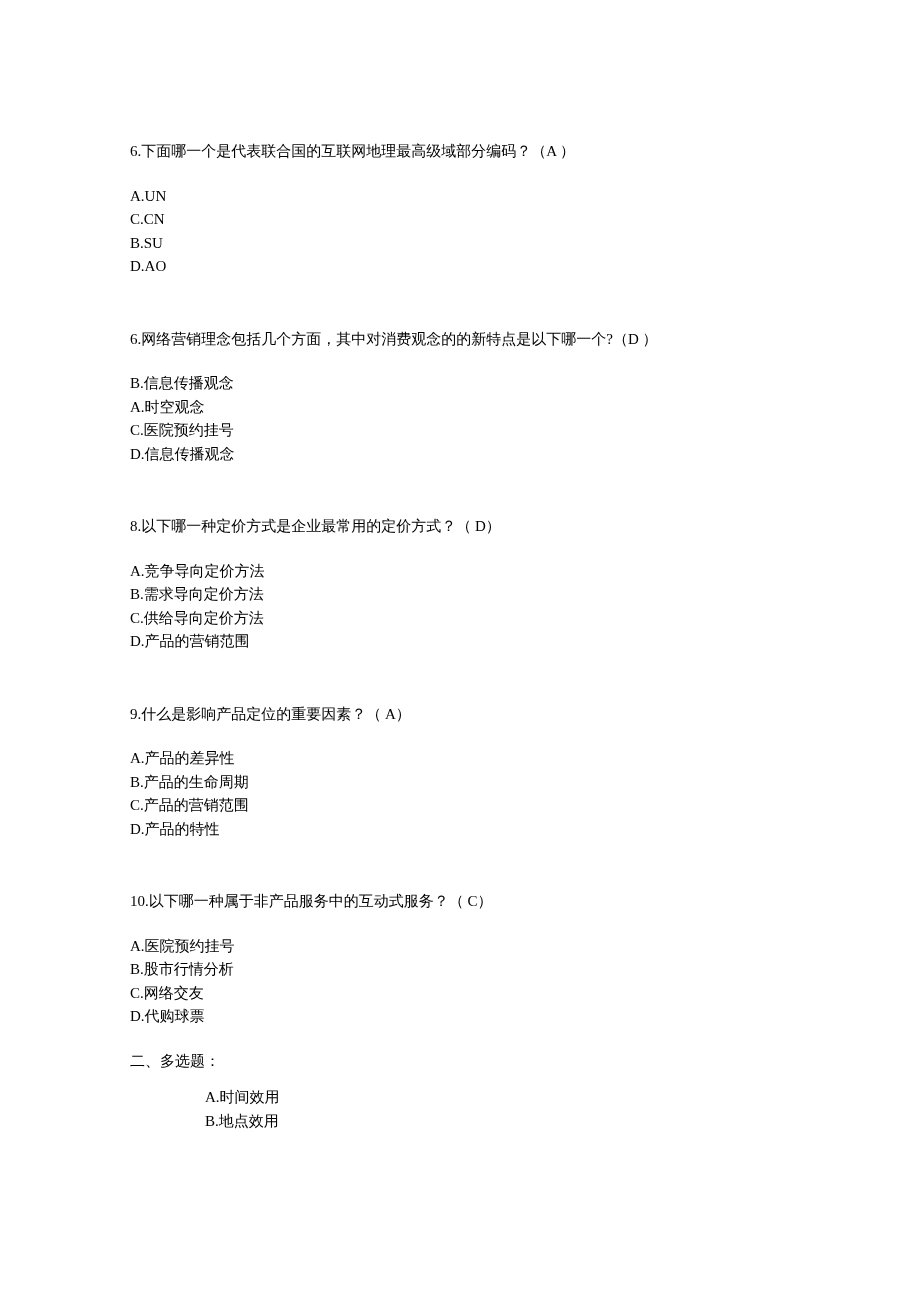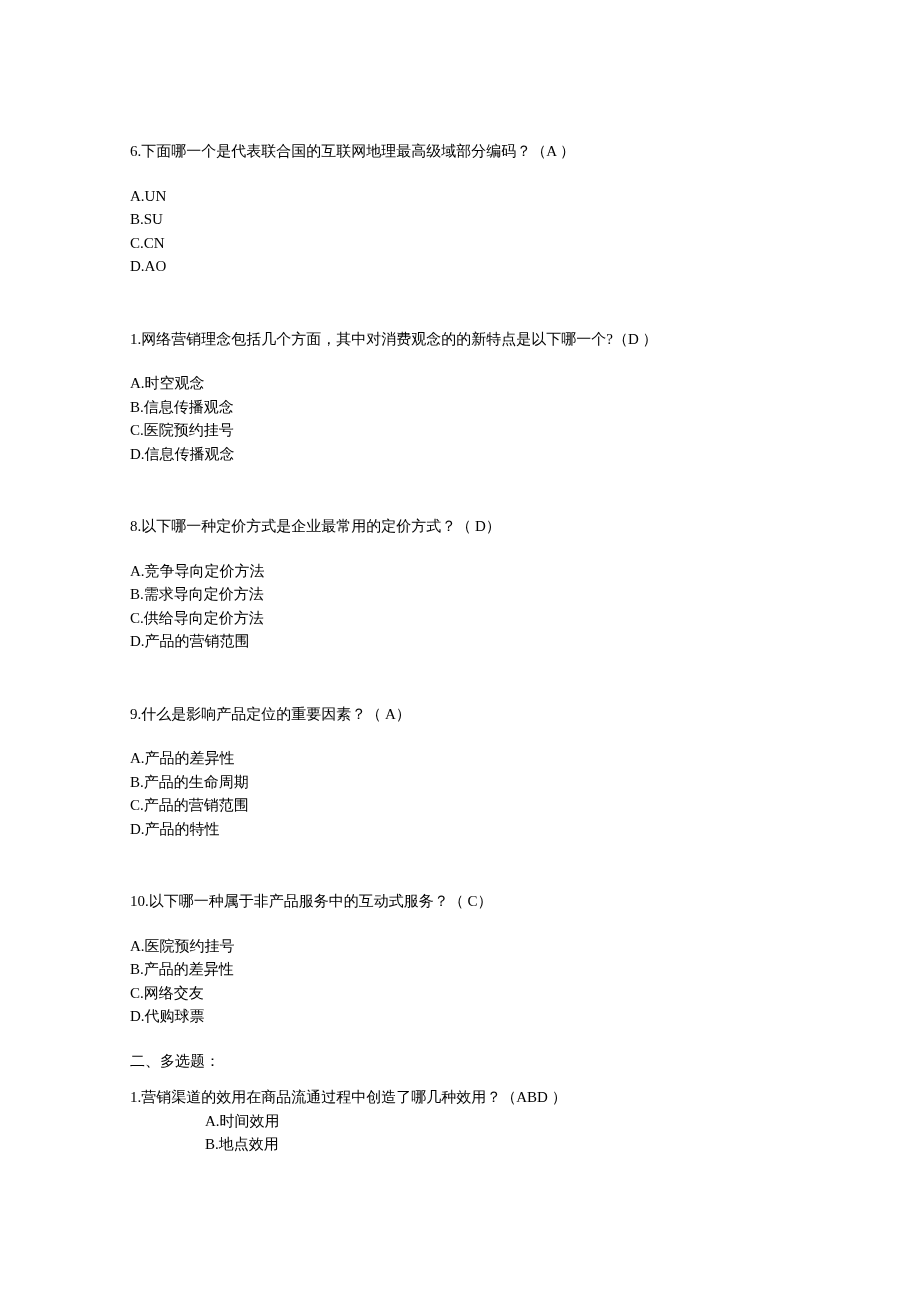--- a/index.html
+++ b/index.html
@@ -36,29 +36,29 @@
     }
   </style>
 </head>
 <body>
 
 <div class="page">
 
   <div class="question">
     <div class="question-text">6.下面哪一个是代表联合国的互联网地理最高级域部分编码？（A ）</div>
     <div class="option">A.UN</div>
+    <div class="option">C.CN</div>
     <div class="option">B.SU</div>
-    <div class="option">C.CN</div>
     <div class="option">D.AO</div>
   </div>
 
   <div class="question">
-    <div class="question-text">1.网络营销理念包括几个方面，其中对消费观念的的新特点是以下哪一个?（D ）</div>
+    <div class="question-text">6.网络营销理念包括几个方面，其中对消费观念的的新特点是以下哪一个?（D ）</div>
+    <div class="option">B.信息传播观念</div>
     <div class="option">A.时空观念</div>
-    <div class="option">B.信息传播观念</div>
     <div class="option">C.医院预约挂号</div>
     <div class="option">D.信息传播观念</div>
   </div>
 
   <div class="question">
     <div class="question-text">8.以下哪一种定价方式是企业最常用的定价方式？（ D）</div>
     <div class="option">A.竞争导向定价方法</div>
     <div class="option">B.需求导向定价方法</div>
     <div class="option">C.供给导向定价方法</div>
     <div class="option">D.产品的营销范围</div>
@@ -68,26 +68,25 @@
     <div class="question-text">9.什么是影响产品定位的重要因素？（ A）</div>
     <div class="option">A.产品的差异性</div>
     <div class="option">B.产品的生命周期</div>
     <div class="option">C.产品的营销范围</div>
     <div class="option">D.产品的特性</div>
   </div>
 
   <div class="question" style="margin-bottom:22px;">
     <div class="question-text">10.以下哪一种属于非产品服务中的互动式服务？（ C）</div>
     <div class="option">A.医院预约挂号</div>
-    <div class="option">B.产品的差异性</div>
+    <div class="option">B.股市行情分析</div>
     <div class="option">C.网络交友</div>
     <div class="option">D.代购球票</div>
   </div>
 
   <div class="section-title">二、多选题：</div>
 
   <div>
-    <div>1.营销渠道的效用在商品流通过程中创造了哪几种效用？（ABD ）</div>
     <div class="indent option">A.时间效用</div>
     <div class="indent option">B.地点效用</div>
   </div>
 
 </div>
 
 </body></html>

